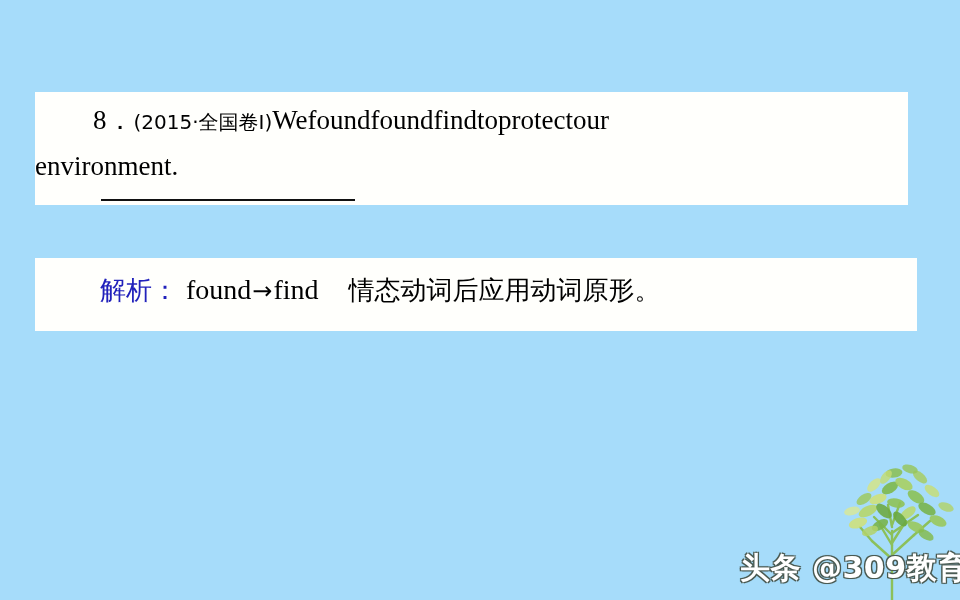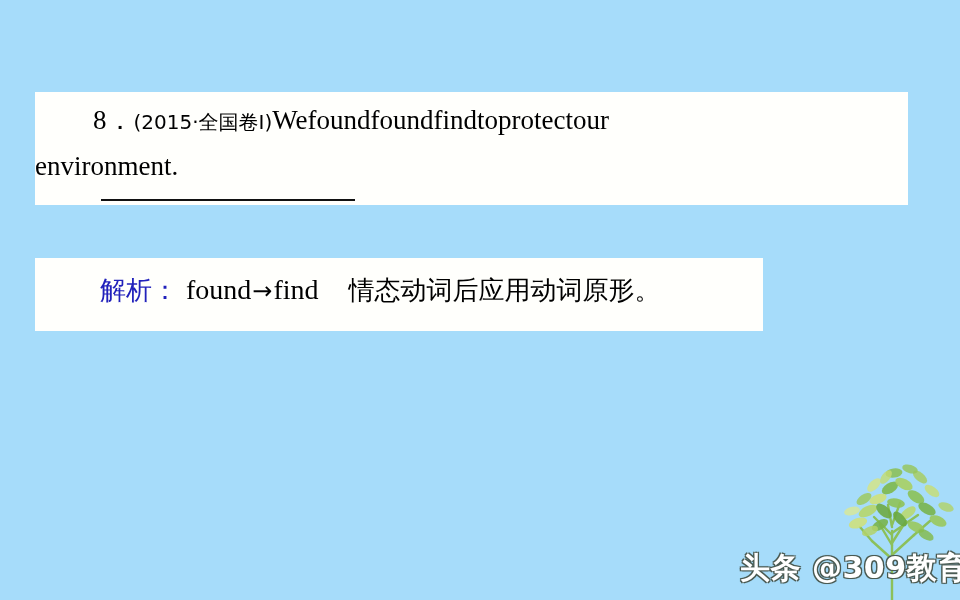--- a/index.html
+++ b/index.html
@@ -73,21 +73,21 @@
     width: 254px;
     height: 0;
     border-top: 2px solid #111111;
   }
 
   
   .explain-card {
     position: absolute;
     left: 35px;
     top: 258px;
-    width: 728px;
+    width: 882px;
     height: 73px;
     background: #fffffc;
     box-sizing: border-box;
   }
 
   .explain-text {
     position: absolute;
     left: 65px;
     top: 12px;
     font-size: 27px;

